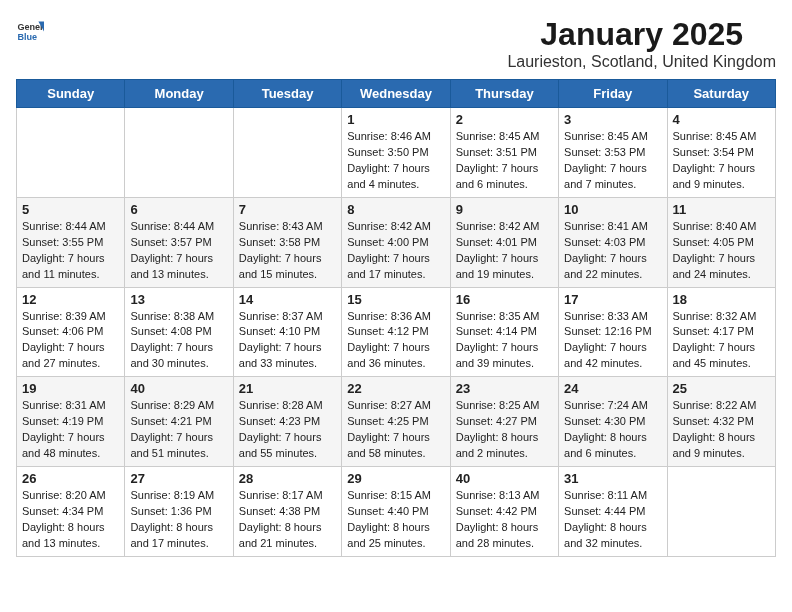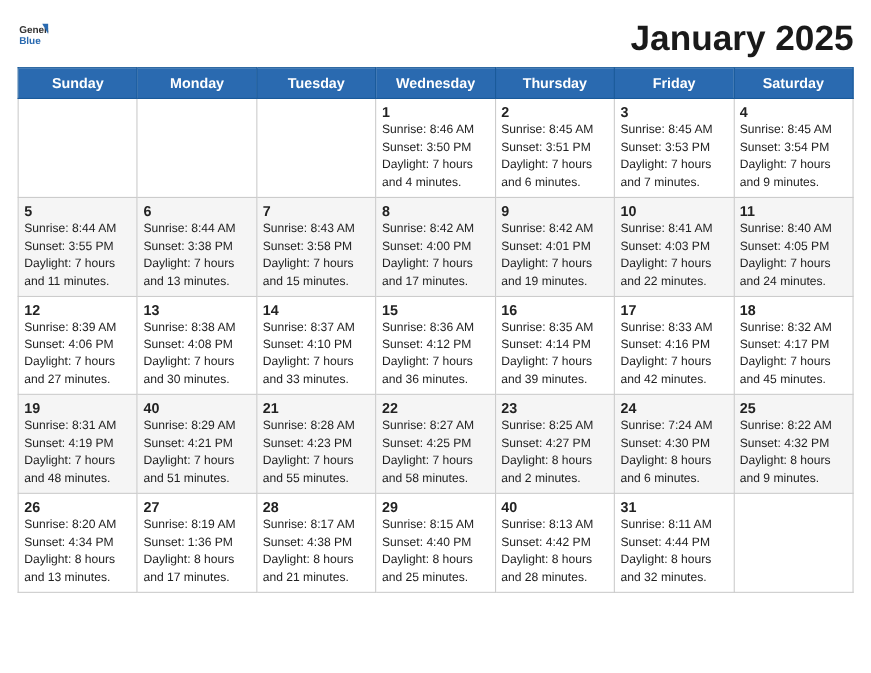--- a/index.html
+++ b/index.html
@@ -88,20 +88,21 @@
 <div class="header-section">
   <div class="logo">
     <svg class="logo-icon" viewBox="0 0 40 40">
       <text x="2" y="20" font-size="13" font-weight="bold" fill="#333">General</text>
       <text x="2" y="34" font-size="13" font-weight="bold" fill="#2a6ab0">Blue</text>
       <polygon points="32,8 40,8 40,22" fill="#2a6ab0"></polygon>
     </svg>
   </div>
   <div class="title-section">
     <div class="calendar-title">January 2025</div>
+    <div class="calendar-subtitle">Laurieston, Scotland, United Kingdom</div>
   </div>
 </div>
 
 <table class="calendar-table">
   <thead>
     <tr>
     <th>Sunday</th>
         <th>Monday</th>
         <th>Tuesday</th>
         <th>Wednesday</th>
@@ -143,21 +144,21 @@
       <tr>
         <td>
           <span class="day-number">5</span>
           <div class="day-info">Sunrise: 8:44 AM
 Sunset: 3:55 PM
 Daylight: 7 hours and 11 minutes.</div>
         </td>
         <td>
           <span class="day-number">6</span>
           <div class="day-info">Sunrise: 8:44 AM
-Sunset: 3:38 PM
+Sunset: 3:57 PM
 Daylight: 7 hours and 13 minutes.</div>
         </td>
         <td>
           <span class="day-number">7</span>
           <div class="day-info">Sunrise: 8:43 AM
 Sunset: 3:58 PM
 Daylight: 7 hours and 15 minutes.</div>
         </td>
         <td>
           <span class="day-number">8</span>
@@ -211,21 +212,21 @@
         </td>
         <td>
           <span class="day-number">16</span>
           <div class="day-info">Sunrise: 8:35 AM
 Sunset: 4:14 PM
 Daylight: 7 hours and 39 minutes.</div>
         </td>
         <td>
           <span class="day-number">17</span>
           <div class="day-info">Sunrise: 8:33 AM
-Sunset: 4:16 PM
+Sunset: 12:16 PM
 Daylight: 7 hours and 42 minutes.</div>
         </td>
         <td>
           <span class="day-number">18</span>
           <div class="day-info">Sunrise: 8:32 AM
 Sunset: 4:17 PM
 Daylight: 7 hours and 45 minutes.</div>
         </td>
       </tr>
       <tr>

